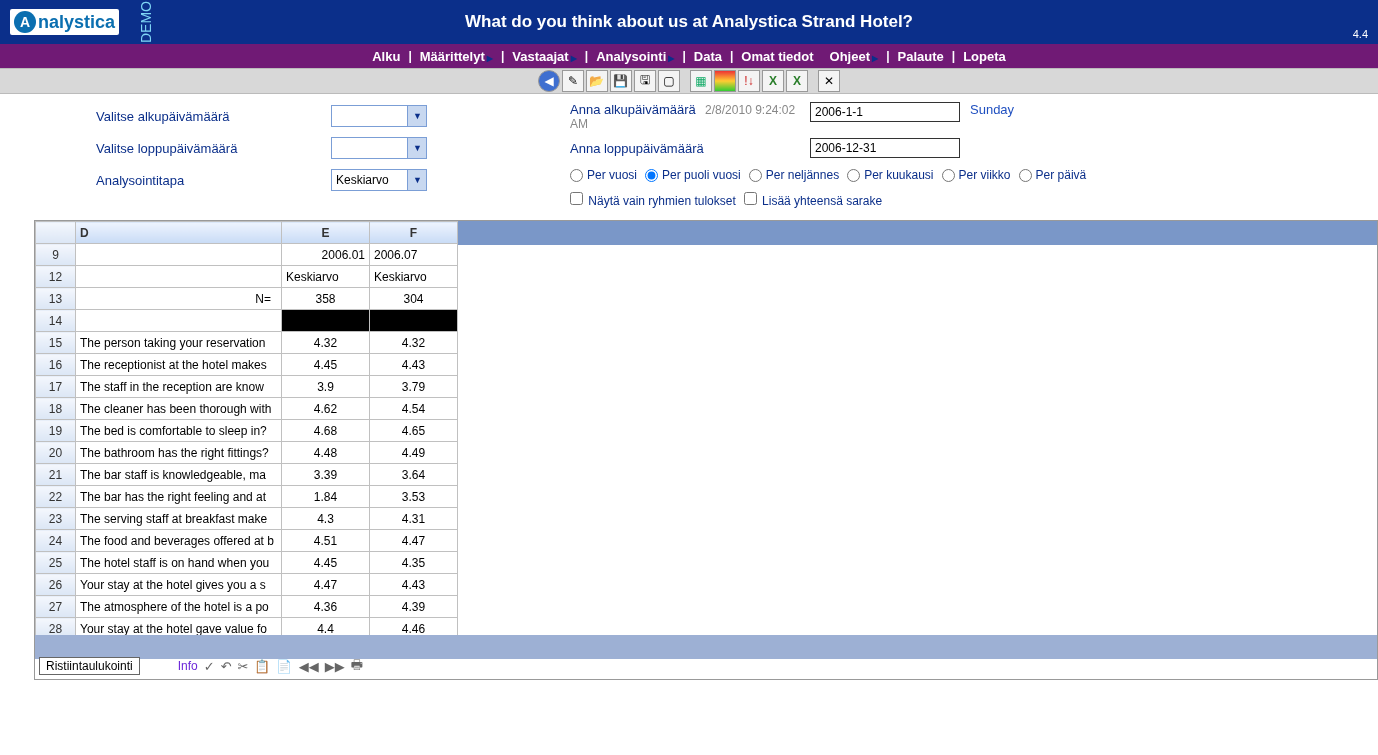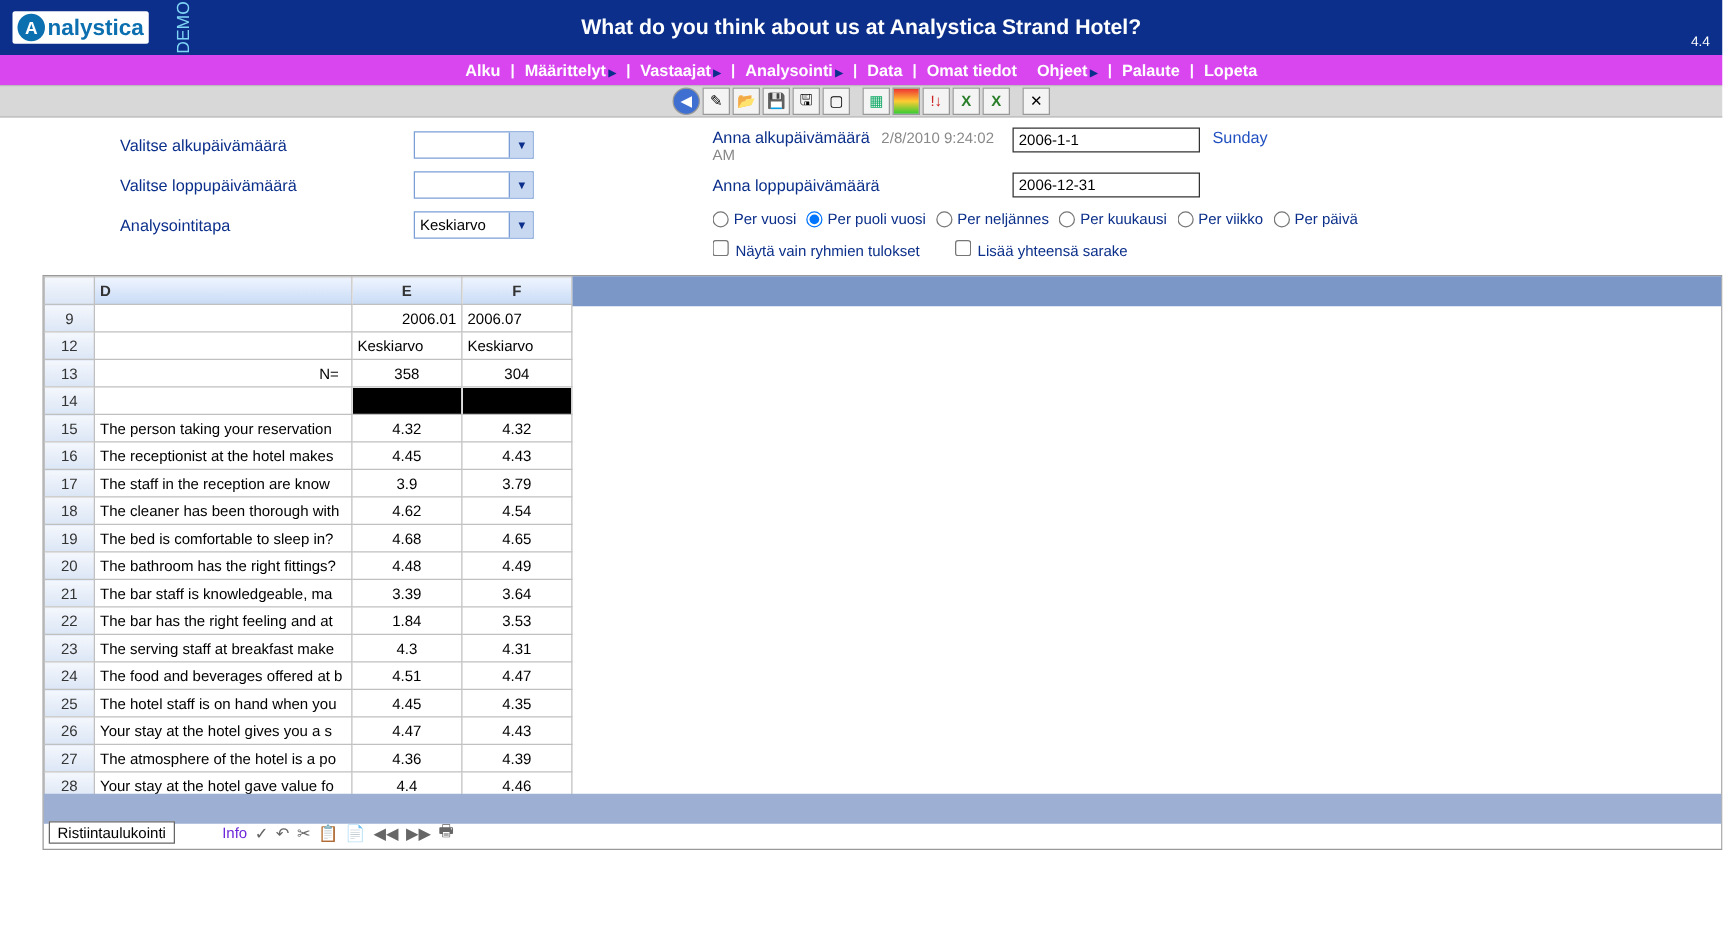--- a/index.html
+++ b/index.html
@@ -52,21 +52,21 @@
     transform: translateX(-50%);
   }
   .version {
     color: #fff;
     font-size: 11px;
     margin-left: auto;
     align-self: flex-end;
     padding-bottom: 4px;
   }
   .menubar {
-    background: #d946ef;
+    background: #701a75;
     height: 24px;
     display: flex;
     align-items: center;
     justify-content: center;
     gap: 0;
   }
   .menubar a {
     color: #fff;
     font-size: 13px;
     font-weight: bold;
@@ -132,21 +132,21 @@
     width:150px; height:20px;
     border:1px solid #333;
     padding:0 4px;
     font-size:12px;
     color:#000;
   }
   .daylabel { color:#2050c0; font-size:13px; margin-left:10px;}
   .radio-row { display:flex; align-items:center; gap:8px; color:#0b2f8a; font-size:12px; margin-top:6px;}
   .radio-row label { display:inline-flex; align-items:center; gap:2px;}
   input[type=radio],input[type=checkbox]{margin:0 2px 0 0;}
-  .check-row { display:flex; align-items:center; gap:28px; color:#0b2f8a; font-size:12px; margin-top:10px;}
+  .check-row { display:flex; align-items:center; gap:8px; color:#0b2f8a; font-size:12px; margin-top:10px;}
   .grid-wrap { padding: 0 0 0 34px; }
   .grid-bg {
     background:#7a97c8;
     height:24px;
     margin-left:0;
   }
   .grid {
     border-collapse:collapse;
     font-size:12px;
   }

